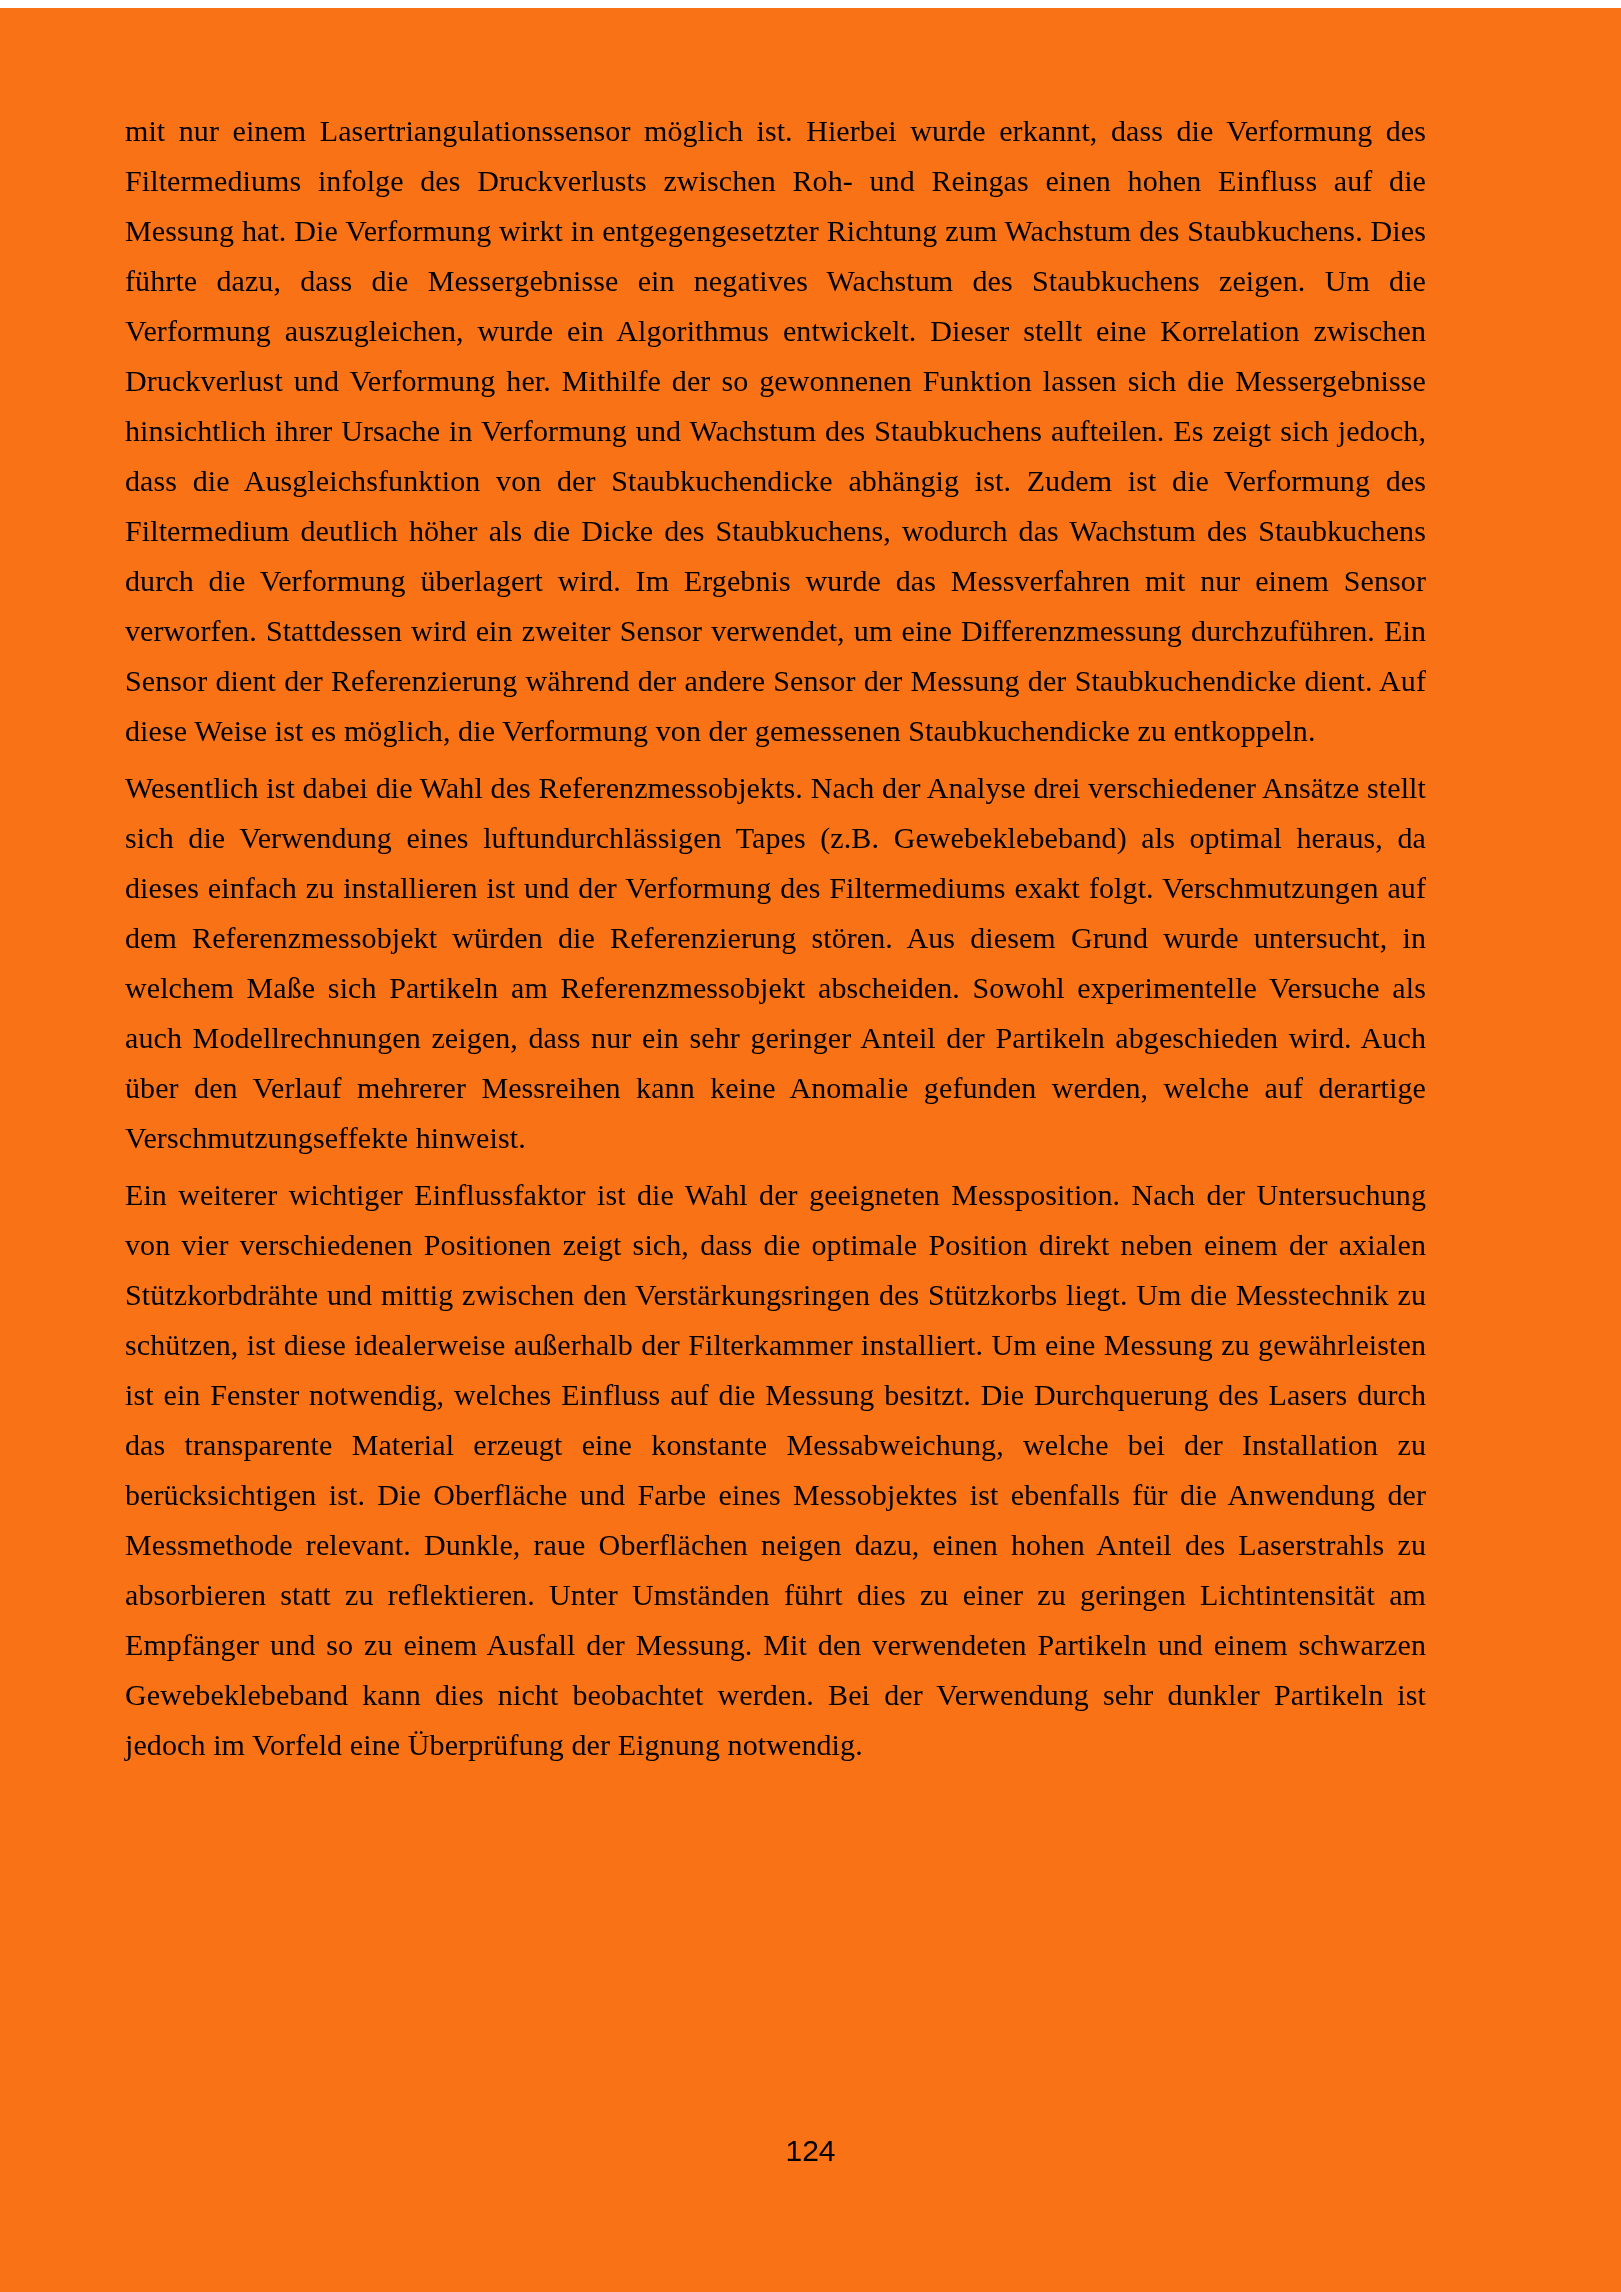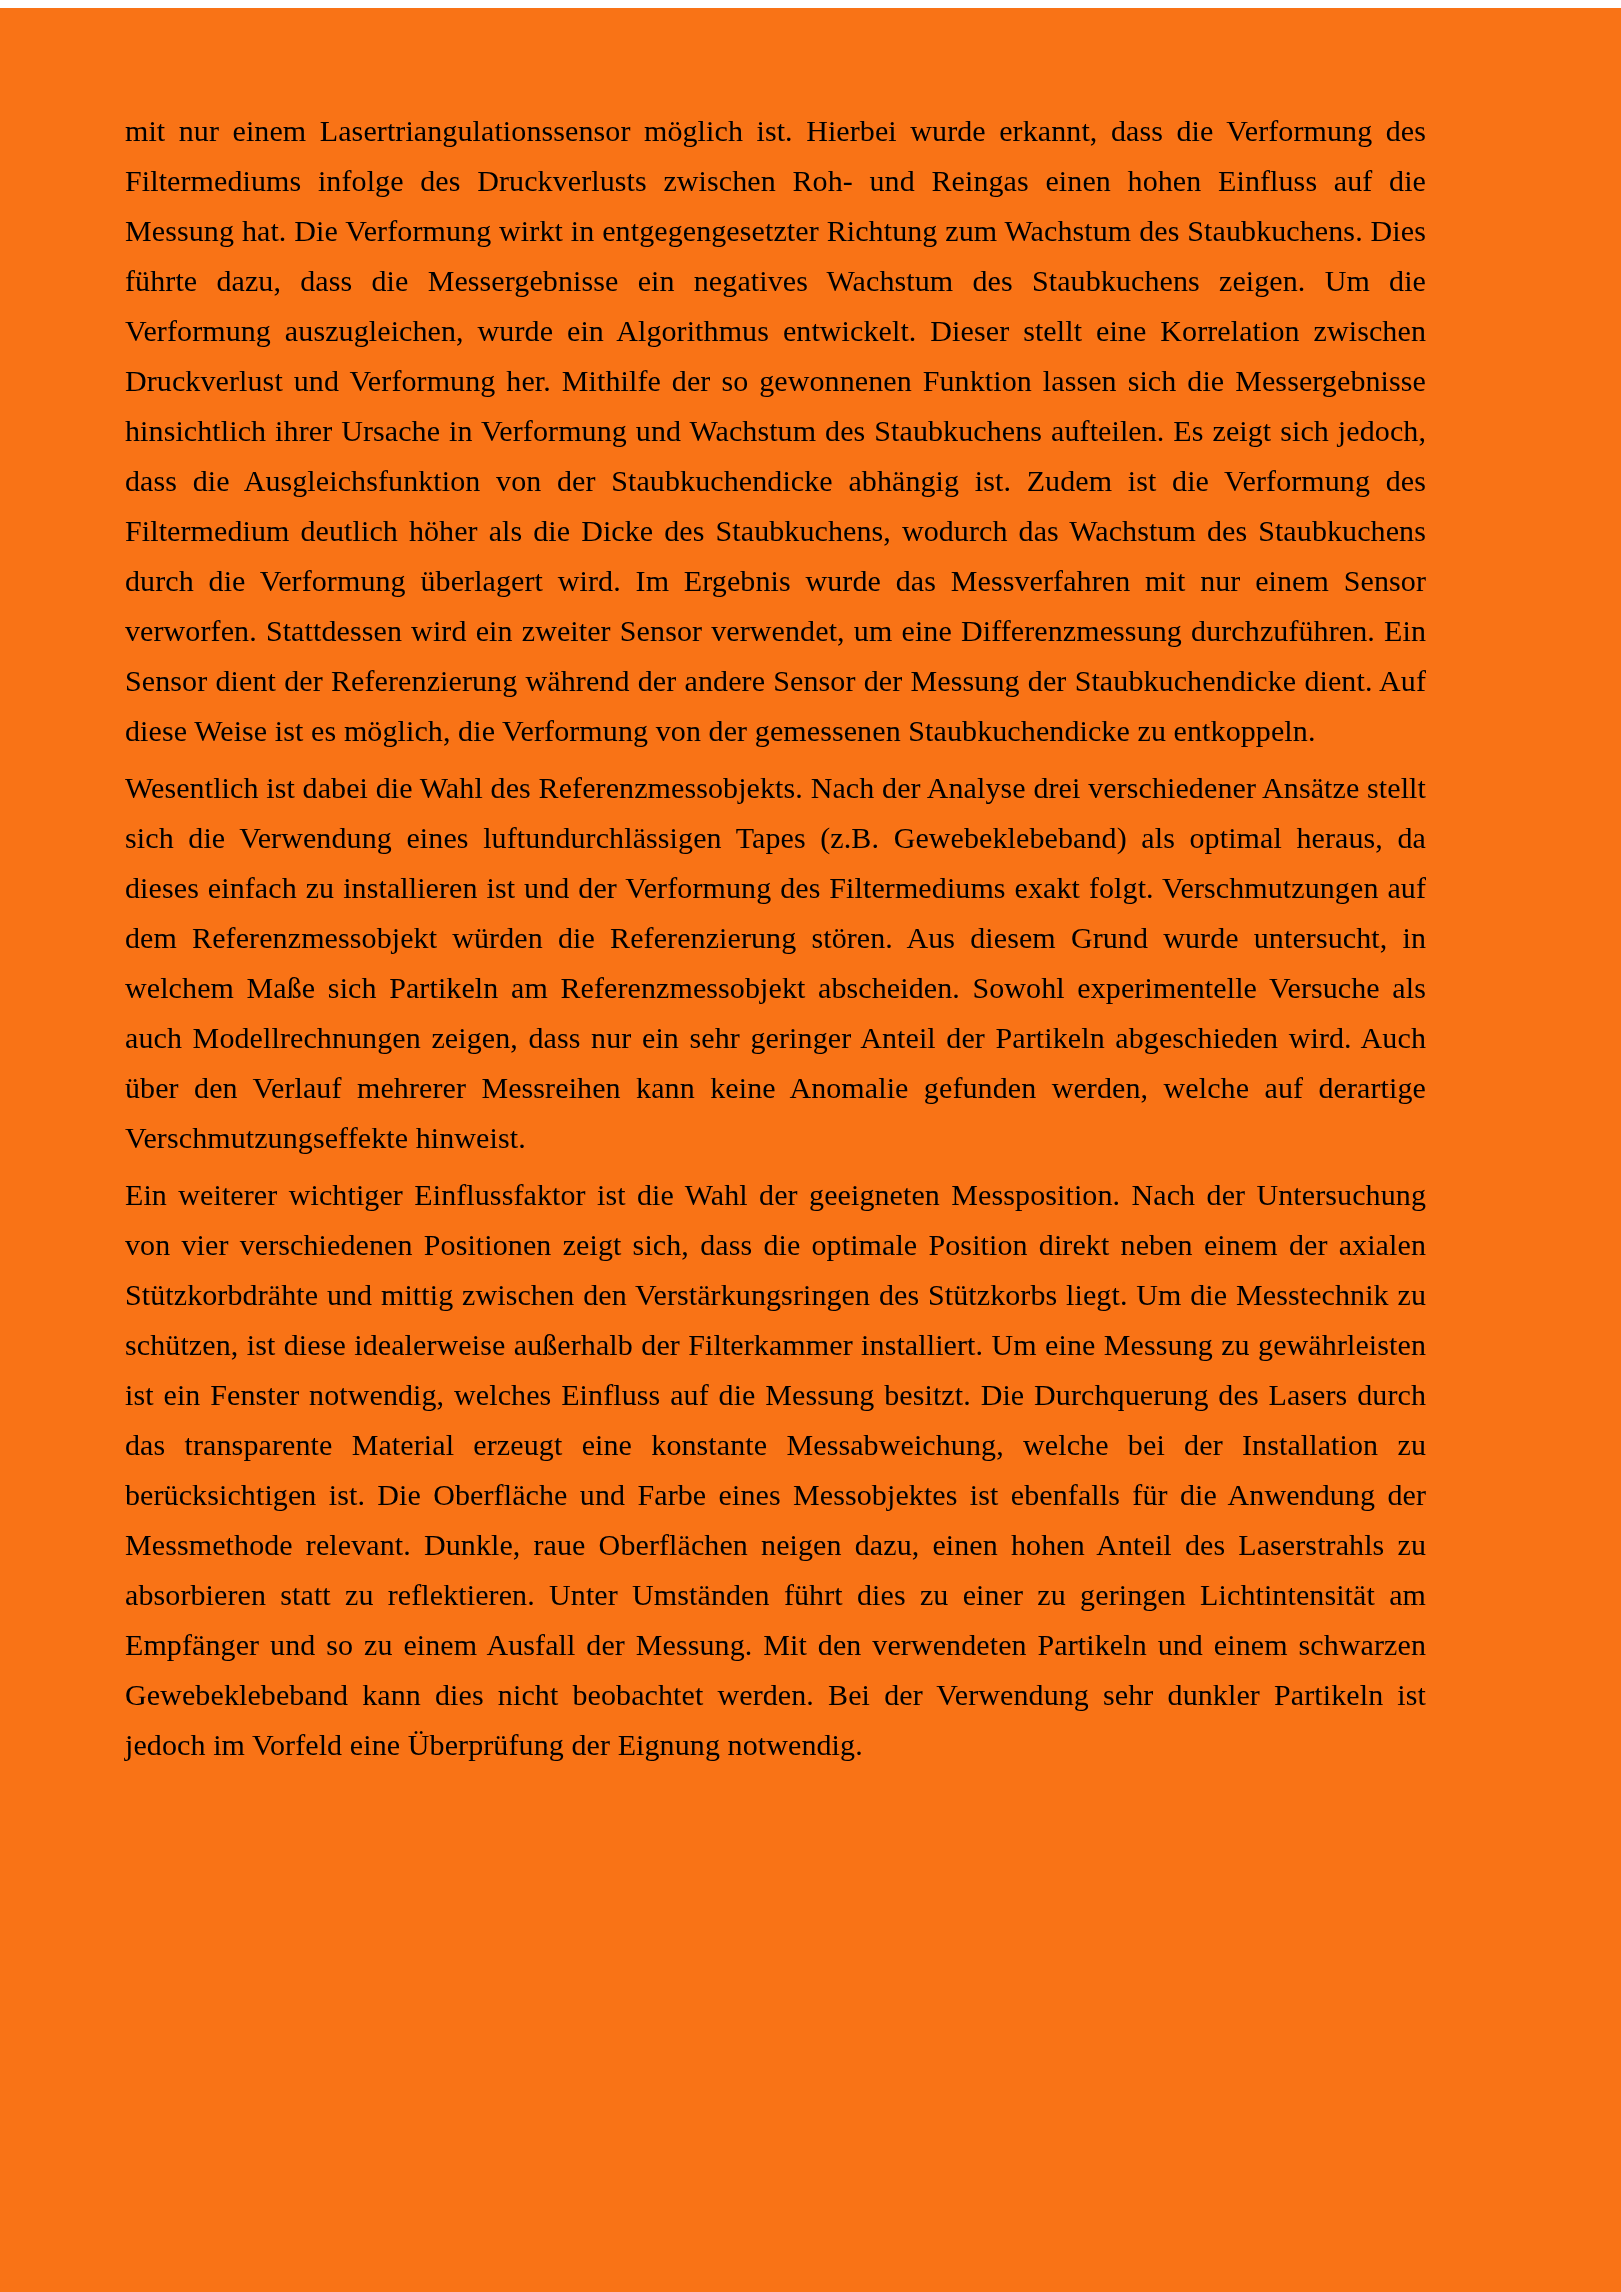--- a/index.html
+++ b/index.html
@@ -54,14 +54,15 @@
 </style>
 </head>
 <body>
 
 <div class="page">
   <div class="text-block">
     <p>mit nur einem Lasertriangulationssensor möglich ist. Hierbei wurde erkannt, dass die Verformung des Filtermediums infolge des Druckverlusts zwischen Roh- und Reingas einen hohen Einfluss auf die Messung hat. Die Verformung wirkt in entgegengesetzter Richtung zum Wachstum des Staubkuchens. Dies führte dazu, dass die Messergebnisse ein negatives Wachstum des Staubkuchens zeigen. Um die Verformung auszugleichen, wurde ein Algorithmus entwickelt. Dieser stellt eine Korrelation zwischen Druckverlust und Verformung her. Mithilfe der so gewonnenen Funktion lassen sich die Messergebnisse hinsichtlich ihrer Ursache in Verformung und Wachstum des Staubkuchens aufteilen. Es zeigt sich jedoch, dass die Ausgleichsfunktion von der Staubkuchendicke abhängig ist. Zudem ist die Verformung des Filtermedium deutlich höher als die Dicke des Staubkuchens, wodurch das Wachstum des Staubkuchens durch die Verformung überlagert wird. Im Ergebnis wurde das Messverfahren mit nur einem Sensor verworfen. Stattdessen wird ein zweiter Sensor verwendet, um eine Differenzmessung durchzuführen. Ein Sensor dient der Referenzierung während der andere Sensor der Messung der Staubkuchendicke dient. Auf diese Weise ist es möglich, die Verformung von der gemessenen Staubkuchendicke zu entkoppeln.</p>
     <p>Wesentlich ist dabei die Wahl des Referenzmessobjekts. Nach der Analyse drei verschiedener Ansätze stellt sich die Verwendung eines luftundurchlässigen Tapes (z.B. Gewebeklebeband) als optimal heraus, da dieses einfach zu installieren ist und der Verformung des Filtermediums exakt folgt. Verschmutzungen auf dem Referenzmessobjekt würden die Referenzierung stören. Aus diesem Grund wurde untersucht, in welchem Maße sich Partikeln am Referenzmessobjekt abscheiden. Sowohl experimentelle Versuche als auch Modellrechnungen zeigen, dass nur ein sehr geringer Anteil der Partikeln abgeschieden wird. Auch über den Verlauf mehrerer Messreihen kann keine Anomalie gefunden werden, welche auf derartige Verschmutzungseffekte hinweist.</p>
     <p>Ein weiterer wichtiger Einflussfaktor ist die Wahl der geeigneten Messposition. Nach der Untersuchung von vier verschiedenen Positionen zeigt sich, dass die optimale Position direkt neben einem der axialen Stützkorbdrähte und mittig zwischen den Verstärkungsringen des Stützkorbs liegt. Um die Messtechnik zu schützen, ist diese idealerweise außerhalb der Filterkammer installiert. Um eine Messung zu gewährleisten ist ein Fenster notwendig, welches Einfluss auf die Messung besitzt. Die Durchquerung des Lasers durch das transparente Material erzeugt eine konstante Messabweichung, welche bei der Installation zu berücksichtigen ist. Die Oberfläche und Farbe eines Messobjektes ist ebenfalls für die Anwendung der Messmethode relevant. Dunkle, raue Oberflächen neigen dazu, einen hohen Anteil des Laserstrahls zu absorbieren statt zu reflektieren. Unter Umständen führt dies zu einer zu geringen Lichtintensität am Empfänger und so zu einem Ausfall der Messung. Mit den verwendeten Partikeln und einem schwarzen Gewebeklebeband kann dies nicht beobachtet werden. Bei der Verwendung sehr dunkler Partikeln ist jedoch im Vorfeld eine Überprüfung der Eignung notwendig.</p>
   </div>
+  <div class="page-number">124</div>
 </div>
 
 
 </body></html>

